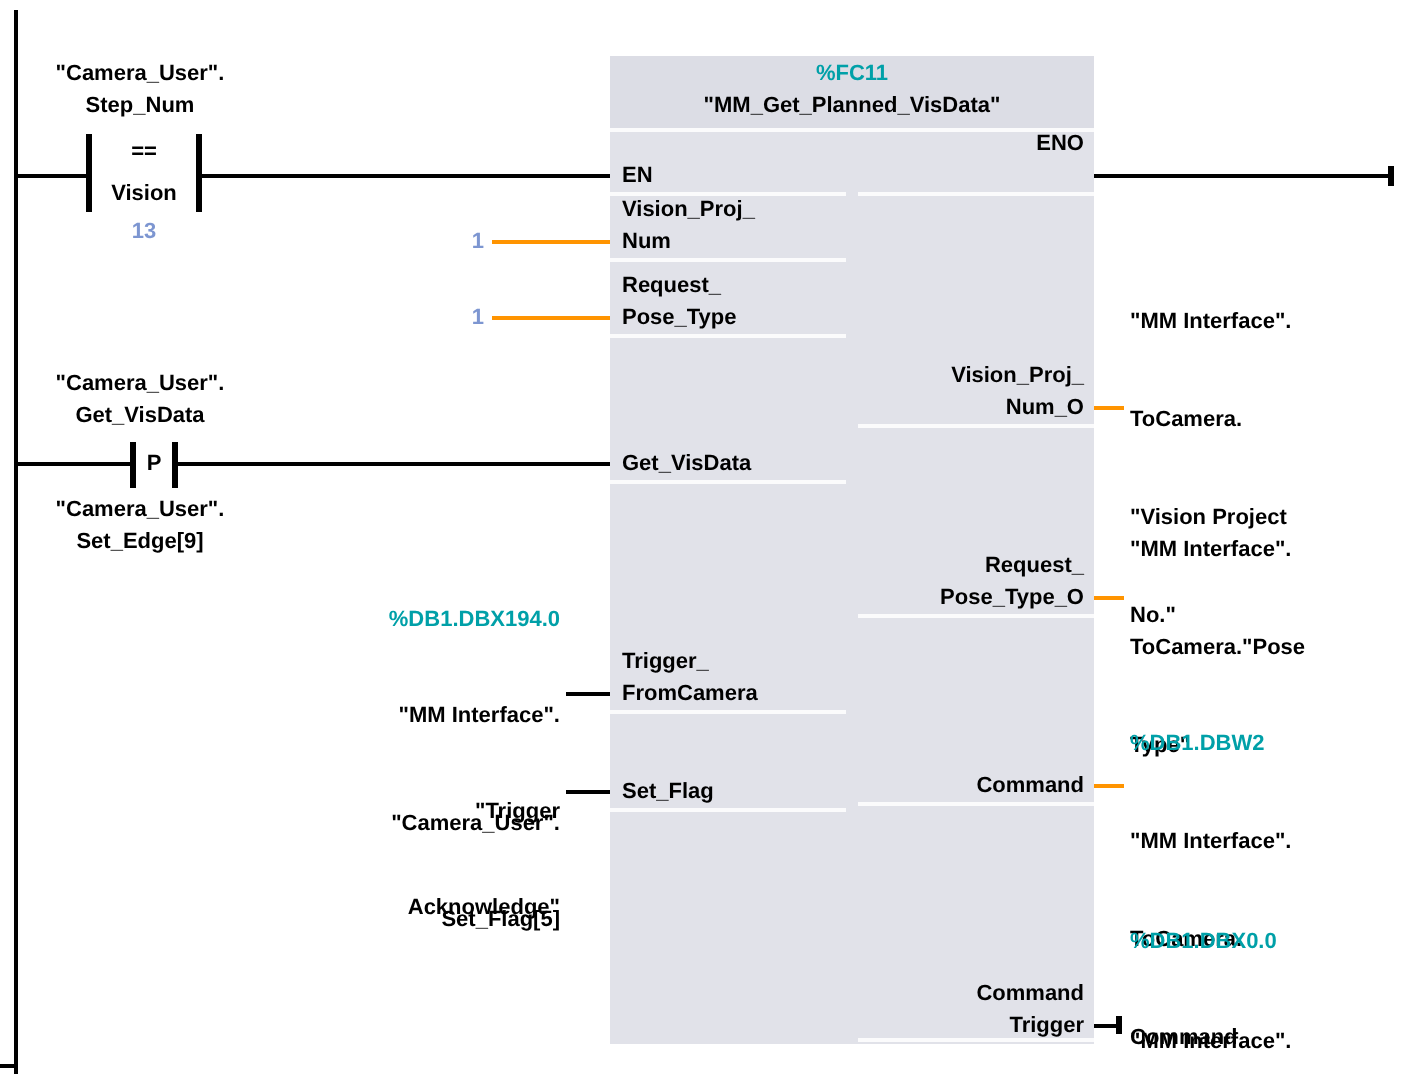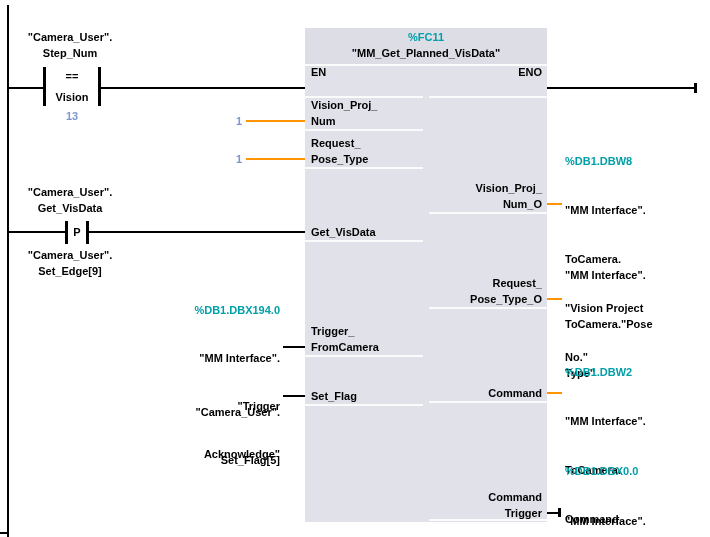--- a/index.html
+++ b/index.html
@@ -72,21 +72,21 @@
     <span class="ln">Set_Flag[5]</span>
   </div>
   <div class="hwire" style="left:283px;top:395px;width:22px;"></div>
 
   <div class="blockbody" style="left:305px;top:28px;width:242px;height:494px;"></div>
   <div class="blockhead" style="left:305px;top:28px;width:242px;height:36px;"></div>
   <div class="sep" style="left:305px;top:64px;width:242px;"></div>
   <div class="lbl center teal" style="left:305px;top:29px;width:242px;">%FC11</div>
   <div class="lbl center" style="left:305px;top:45px;width:242px;">"MM_Get_Planned_VisData"</div>
 
-  <div class="lbl" style="left:311px;top:64px;">EN</div>
+  <div class="lbl" style="left:311px;top:80px;">EN</div>
   <div class="lbl" style="left:311px;top:97px;"><span>Vision_Proj_</span><br><span>Num</span></div>
   <div class="lbl" style="left:311px;top:135px;"><span>Request_</span><br><span>Pose_Type</span></div>
   <div class="lbl" style="left:311px;top:224px;">Get_VisData</div>
   <div class="lbl" style="left:311px;top:323px;"><span>Trigger_</span><br><span>FromCamera</span></div>
   <div class="lbl" style="left:311px;top:388px;">Set_Flag</div>
 
   <div class="lbl right" style="left:400px;top:64px;width:142px;">ENO</div>
   <div class="lbl right" style="left:400px;top:180px;width:142px;"><span>Vision_Proj_</span><br><span>Num_O</span></div>
   <div class="lbl right" style="left:400px;top:275px;width:142px;"><span>Request_</span><br><span>Pose_Type_O</span></div>
   <div class="lbl right" style="left:400px;top:385px;width:142px;">Command</div>
@@ -107,21 +107,20 @@
   <div class="hwire" style="left:547px;top:87px;width:150px;"></div>
   <div class="tick" style="left:694px;top:83px;height:10px;"></div>
 
   <div class="hwire orange" style="left:547px;top:203px;width:15px;"></div>
   <div class="hwire orange" style="left:547px;top:298px;width:15px;"></div>
   <div class="hwire orange" style="left:547px;top:392px;width:15px;"></div>
   <div class="hwire" style="left:547px;top:512px;width:13px;"></div>
   <div class="tick" style="left:558px;top:508px;height:9px;"></div>
 
   <div class="lbl lh17" style="left:565px;top:121px;width:140px;">
-    <span class="ln teal">%DB1.DBW8</span>
     <span class="ln">"MM Interface".</span>
     <span class="ln">ToCamera.</span>
     <span class="ln">"Vision Project</span>
     <span class="ln">No."</span>
   </div>
 
   <div class="lbl lh17" style="left:565px;top:235px;width:140px;">
     <span class="ln">"MM Interface".</span>
     <span class="ln">ToCamera."Pose</span>
     <span class="ln">Type"</span>

